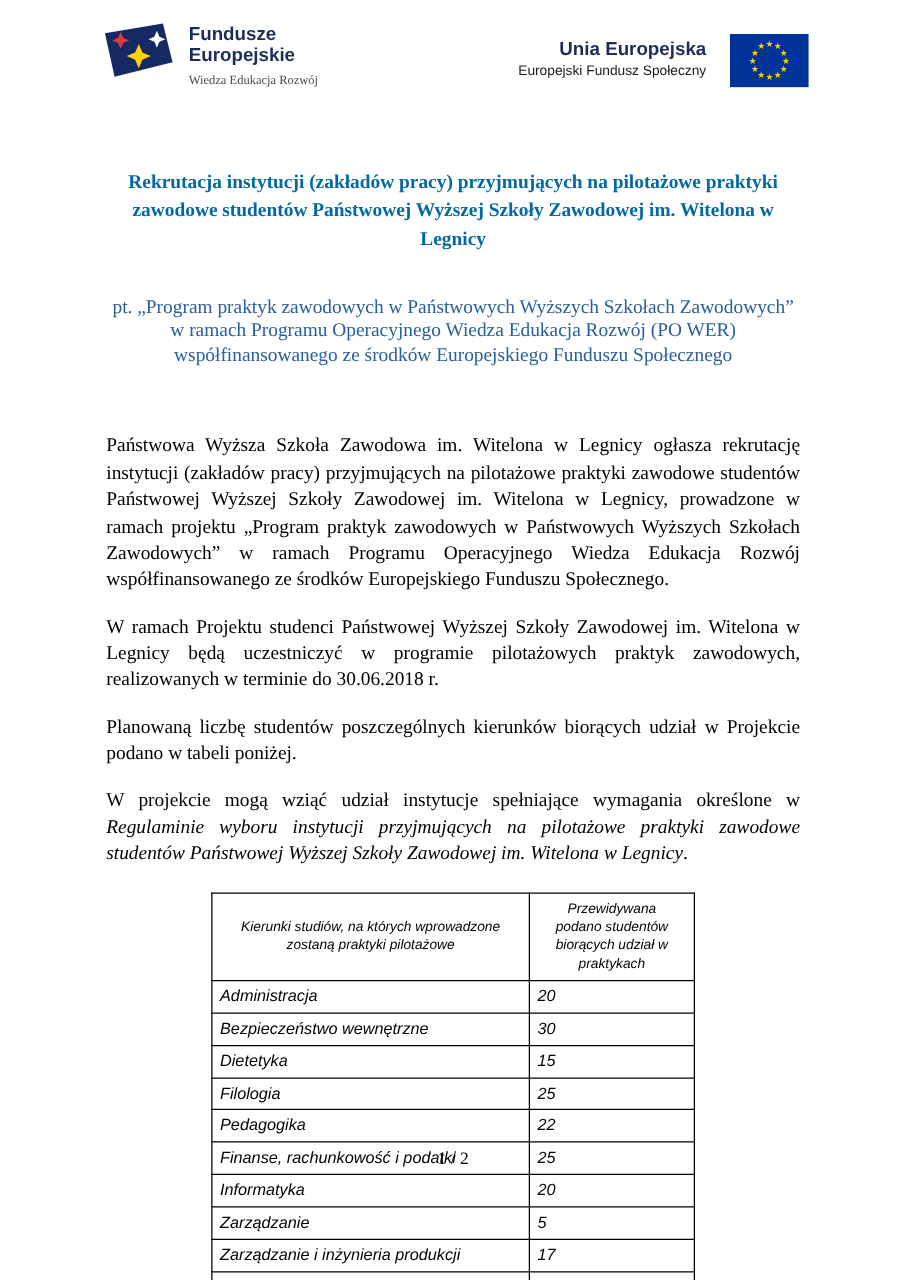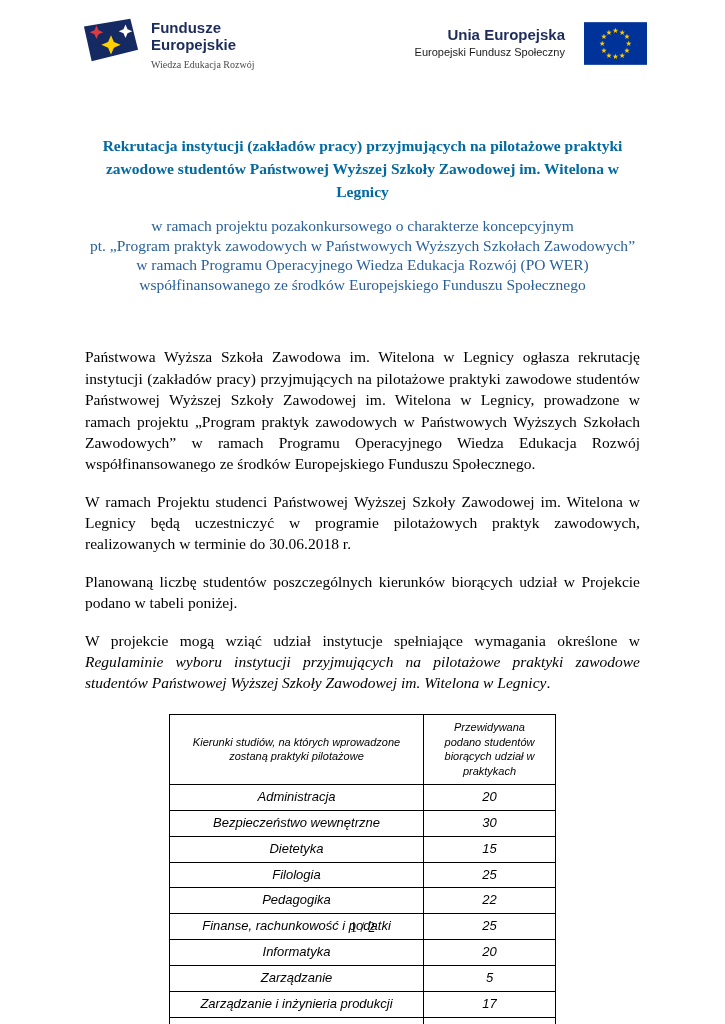--- a/index.html
+++ b/index.html
@@ -11,21 +11,21 @@
     font-family: "Liberation Serif", serif;
     color: #000;
     overflow: hidden;
     margin: 0 auto;
   }
 
   
   .header {
     display: flex;
     justify-content: space-between;
-    align-items: center;
+    align-items: flex-end;
     padding: 18px 78px 0 82px;
   }
   .fe-logo { display: flex; align-items: flex-start; gap: 11px; }
   .fe-text { padding-top: 2px; }
   .fe-title {
     font-family: "Liberation Sans", sans-serif;
     font-weight: 700; font-size: 15px; line-height: 1.12;
     color: #1d2c5b;
   }
   .fe-sub {
@@ -85,21 +85,20 @@
     font-weight: 400;
     font-size: 11px;
     line-height: 1.35;
     padding: 5px 14px;
     text-align: center;
   }
   th.col-kierunek { width: 254px; }
   th.col-liczba   { width: 132px; }
   table.kierunki td {
     font-size: 13px;
-    text-align: center;
     padding: 3px 6px;
     line-height: 1.45;
   }
 
   
   .footer {
     position: absolute;
     left: 0; right: 0;
     bottom: 88px;
     text-align: center;
@@ -151,21 +150,21 @@
           <text x="24.5" y="12.2">★</text>
         </g>
       </svg>
     </div>
 
   </div>
 
   <div class="doc-title">Rekrutacja instytucji (zakładów pracy) przyjmujących na pilotażowe praktyki zawodowe studentów Państwowej Wyższej Szkoły Zawodowej im. Witelona w Legnicy</div>
 
   <div class="doc-subtitle">
-    <span>w ramach projektu pozakonkursowego o charakterze koncepcyjnym</span><br>
+    <br>
     <span>pt. „</span><span class="bold">Program praktyk zawodowych w Państwowych Wyższych Szkołach Zawodowych</span><span>”</span><br>
     <span>w ramach Programu Operacyjnego Wiedza Edukacja Rozwój (PO WER)</span><br>
     <span>współfinansowanego ze środków Europejskiego Funduszu Społecznego</span>
   </div>
 
   <div class="body-text">
     <p>Państwowa Wyższa Szkoła Zawodowa im. Witelona w Legnicy ogłasza rekrutację instytucji (zakładów pracy) przyjmujących na pilotażowe praktyki zawodowe studentów Państwowej Wyższej Szkoły Zawodowej im. Witelona w Legnicy, prowadzone w ramach projektu „Program praktyk zawodowych w Państwowych Wyższych Szkołach Zawodowych” w ramach Programu Operacyjnego Wiedza Edukacja Rozwój współfinansowanego ze środków Europejskiego Funduszu Społecznego.</p>
     <p>W ramach Projektu studenci Państwowej Wyższej Szkoły Zawodowej im. Witelona w Legnicy będą uczestniczyć w programie pilotażowych praktyk zawodowych, realizowanych w terminie do 30.06.2018 r.</p>
     <p>Planowaną liczbę studentów poszczególnych kierunków biorących udział w Projekcie podano w tabeli poniżej.</p>
     <p><span>W projekcie mogą wziąć udział instytucje spełniające wymagania określone w </span><span class="italic">Regulaminie wyboru instytucji przyjmujących na pilotażowe praktyki zawodowe studentów Państwowej Wyższej Szkoły Zawodowej im. Witelona w Legnicy</span><span>.</span></p>

